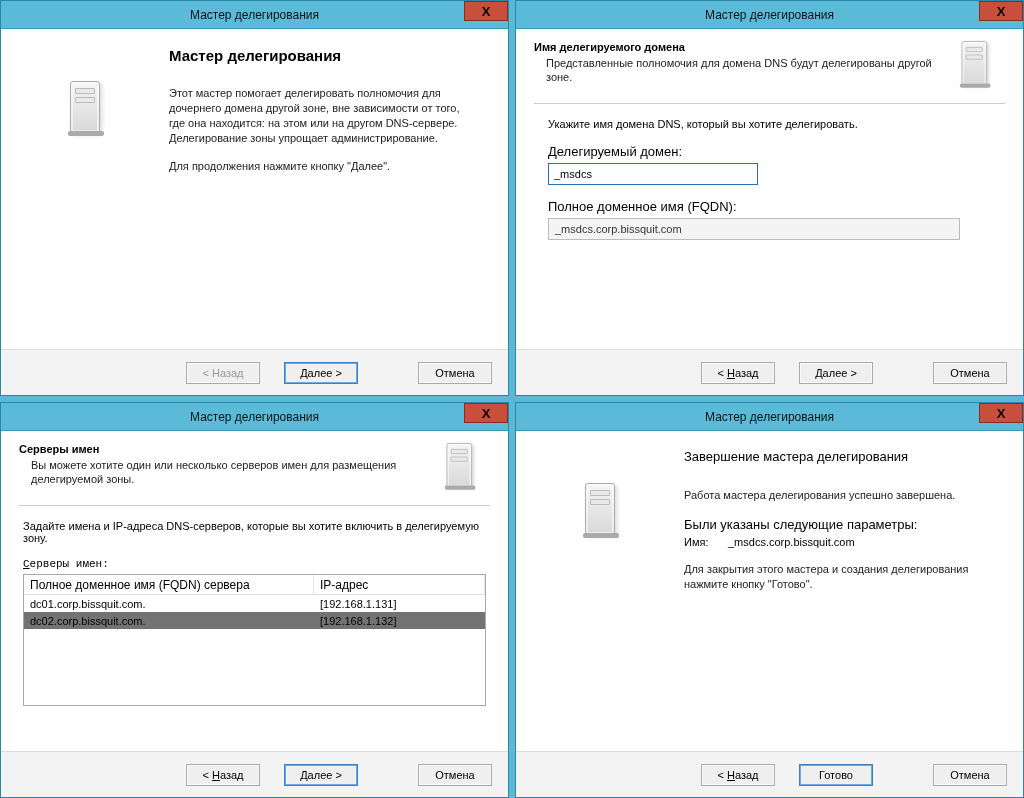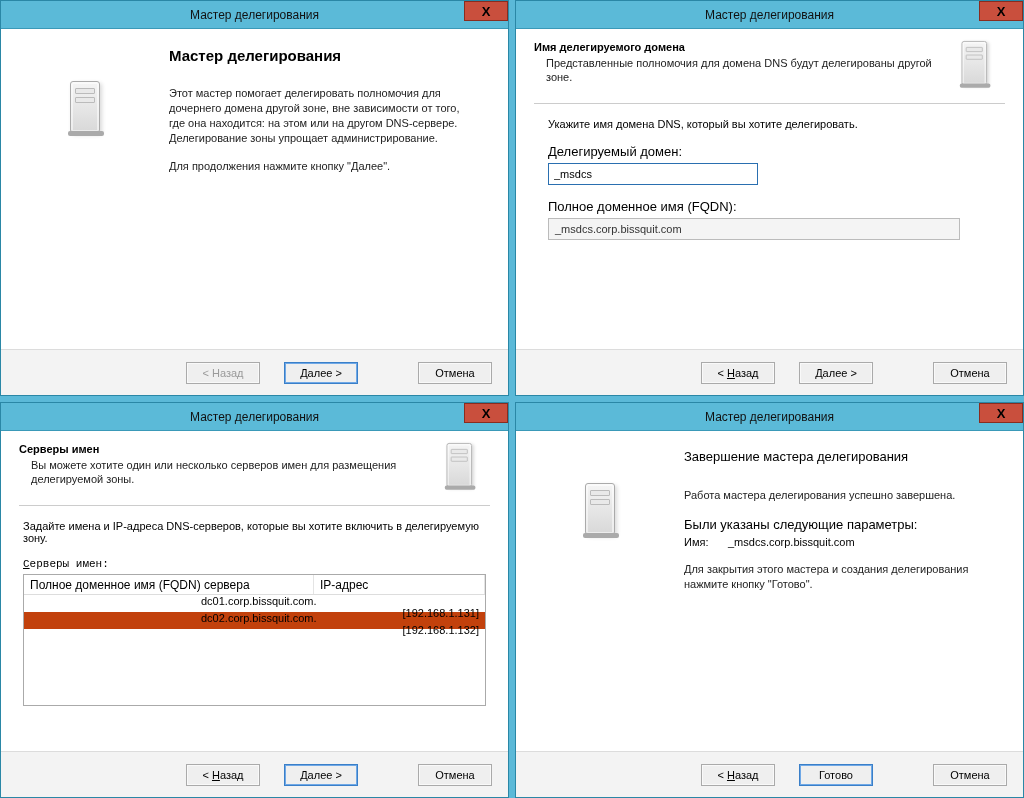--- a/index.html
+++ b/index.html
@@ -230,24 +230,23 @@
     height: 100%;
     display: flex;
     align-items: center;
     text-align: center;
   }
   .th.c1 { width: 290px; }
   .th.c2 { flex: 1; }
   .trow {
     display: flex;
     height: 17px;
-    align-items: flex-end;
-    flex-direction: column;
-  }
-  .trow.sel { background: #c2410c; }
+    align-items: center;
+  }
+  .trow.sel { background: #737373; }
   .td {
     font-size: 11px;
     padding: 0 6px;
     white-space: nowrap;
   }
   .td.c1 { width: 290px; }
   .td.c2 { flex: 1; }
   .small-btnrow {
     display: flex;
     gap: 8px;

